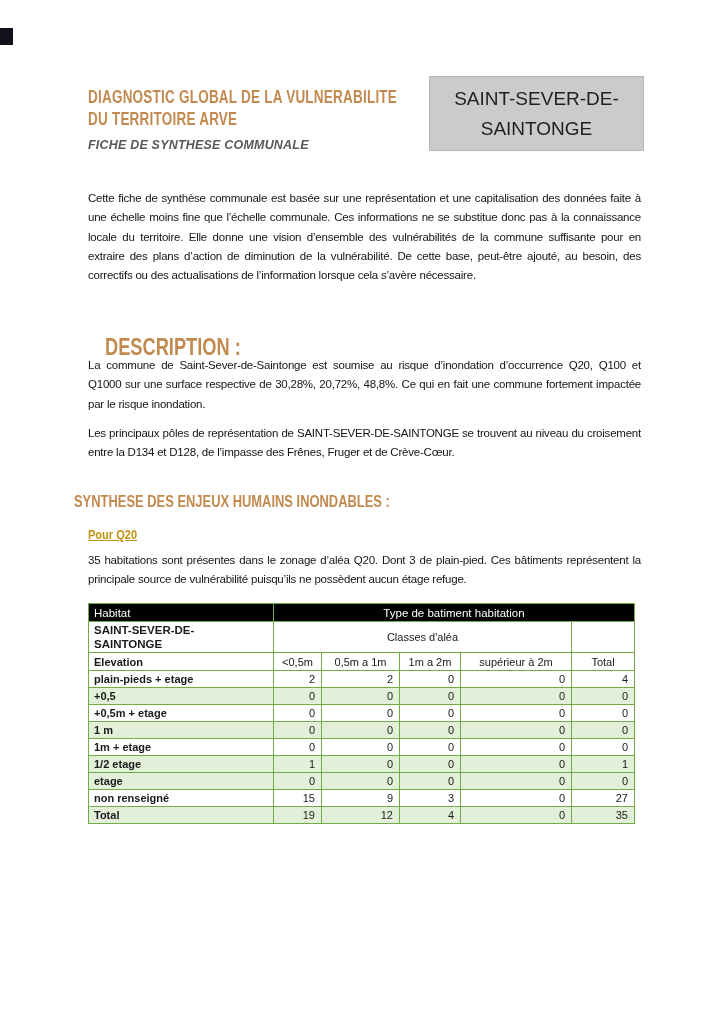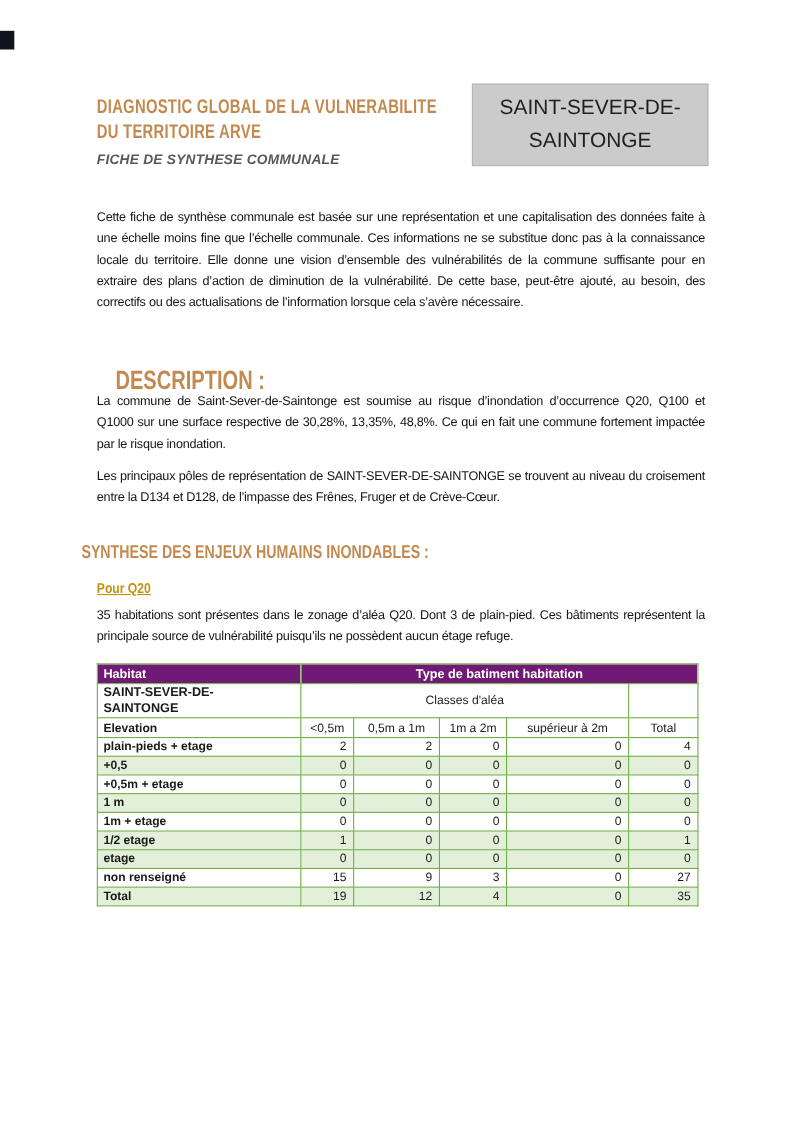--- a/index.html
+++ b/index.html
@@ -32,21 +32,21 @@
   
   .heading-lg { position:absolute; left:90px; top:318px; margin:15px; color:#c38a50; font-size:24px; line-height:28px; font-weight:bold; }
   .heading-md { position:absolute; left:74px; top:492px; margin:0; color:#c38a50; font-size:17px; line-height:20px; font-weight:bold; }
   .heading-lg .cond, .heading-md .cond { display:inline-block; transform:scaleX(0.76); transform-origin:left center; white-space:nowrap; }
   .subhead-gold { position:absolute; left:88px; top:527px; color:#c09312; font-size:13px; font-weight:bold; }
   .subhead-gold .cond { display:inline-block; transform:scaleX(0.85); transform-origin:left center; text-decoration:underline; white-space:nowrap; }
 
   
   table.t { position:absolute; left:88px; top:603px; border-collapse:collapse; table-layout:fixed; font-size:11px; color:#1a1a1a; }
   table.t td { border:1px solid #71ad47; height:16px; line-height:14px; padding:0 5px; overflow:hidden; white-space:nowrap; background:#ffffff; }
-  table.t tr.head1 td { background:#701a75; color:#ffffff; font-weight:bold; height:17px; font-size:11.5px; }
+  table.t tr.head1 td { background:#000000; color:#ffffff; font-weight:normal; height:17px; font-size:11.5px; }
   table.t tr.head2 td { height:30px; white-space:normal; }
   table.t tr.head3 td { height:17px; }
   table.t td.lbl { font-weight:bold; text-align:left; }
   table.t td.num { text-align:right; padding-right:6px; }
   table.t td.ctr { text-align:center; }
   table.t tr.alt td { background:#e2efd9; }
   table.t .two-line span { display:block; font-size:11.5px; }
 </style>
 </head>
 <body>
@@ -64,21 +64,21 @@
 
   <div class="commune-box">
     <span>SAINT-SEVER-DE-</span>
     <span>SAINTONGE</span>
   </div>
 
   <p class="para pos-intro">Cette fiche de synthèse communale est basée sur une représentation et une capitalisation des données faite à une échelle moins fine que l’échelle communale. Ces informations ne se substitue donc pas à la connaissance locale du territoire. Elle donne une vision d’ensemble des vulnérabilités de la commune suffisante pour en extraire des plans d’action de diminution de la vulnérabilité. De cette base, peut-être ajouté, au besoin, des correctifs ou des actualisations de l’information lorsque cela s’avère nécessaire.</p>
 
   <h2 class="heading-lg"><span class="cond">DESCRIPTION :</span></h2>
 
-  <p class="para pos-para1">La commune de Saint-Sever-de-Saintonge est soumise au risque d’inondation d’occurrence Q20, Q100 et Q1000 sur une surface respective de 30,28%, 13,35%, 48,8%. Ce qui en fait une commune fortement impactée par le risque inondation.</p>
+  <p class="para pos-para1">La commune de Saint-Sever-de-Saintonge est soumise au risque d’inondation d’occurrence Q20, Q100 et Q1000 sur une surface respective de 30,28%, 20,72%, 48,8%. Ce qui en fait une commune fortement impactée par le risque inondation.</p>
   <p class="para pos-para2">Les principaux pôles de représentation de SAINT-SEVER-DE-SAINTONGE se trouvent au niveau du croisement entre la D134 et D128, de l’impasse des Frênes, Fruger et de Crève-Cœur.</p>
 
   <h3 class="heading-md"><span class="cond">SYNTHESE DES ENJEUX HUMAINS INONDABLES :</span></h3>
 
   <div class="subhead-gold"><span class="cond">Pour Q20</span></div>
 
   <p class="para pos-para3">35 habitations sont présentes dans le zonage d’aléa Q20. Dont 3 de plain-pied. Ces bâtiments représentent la principale source de vulnérabilité puisqu’ils ne possèdent aucun étage refuge.</p>
 
   <table class="t">
     <colgroup>

